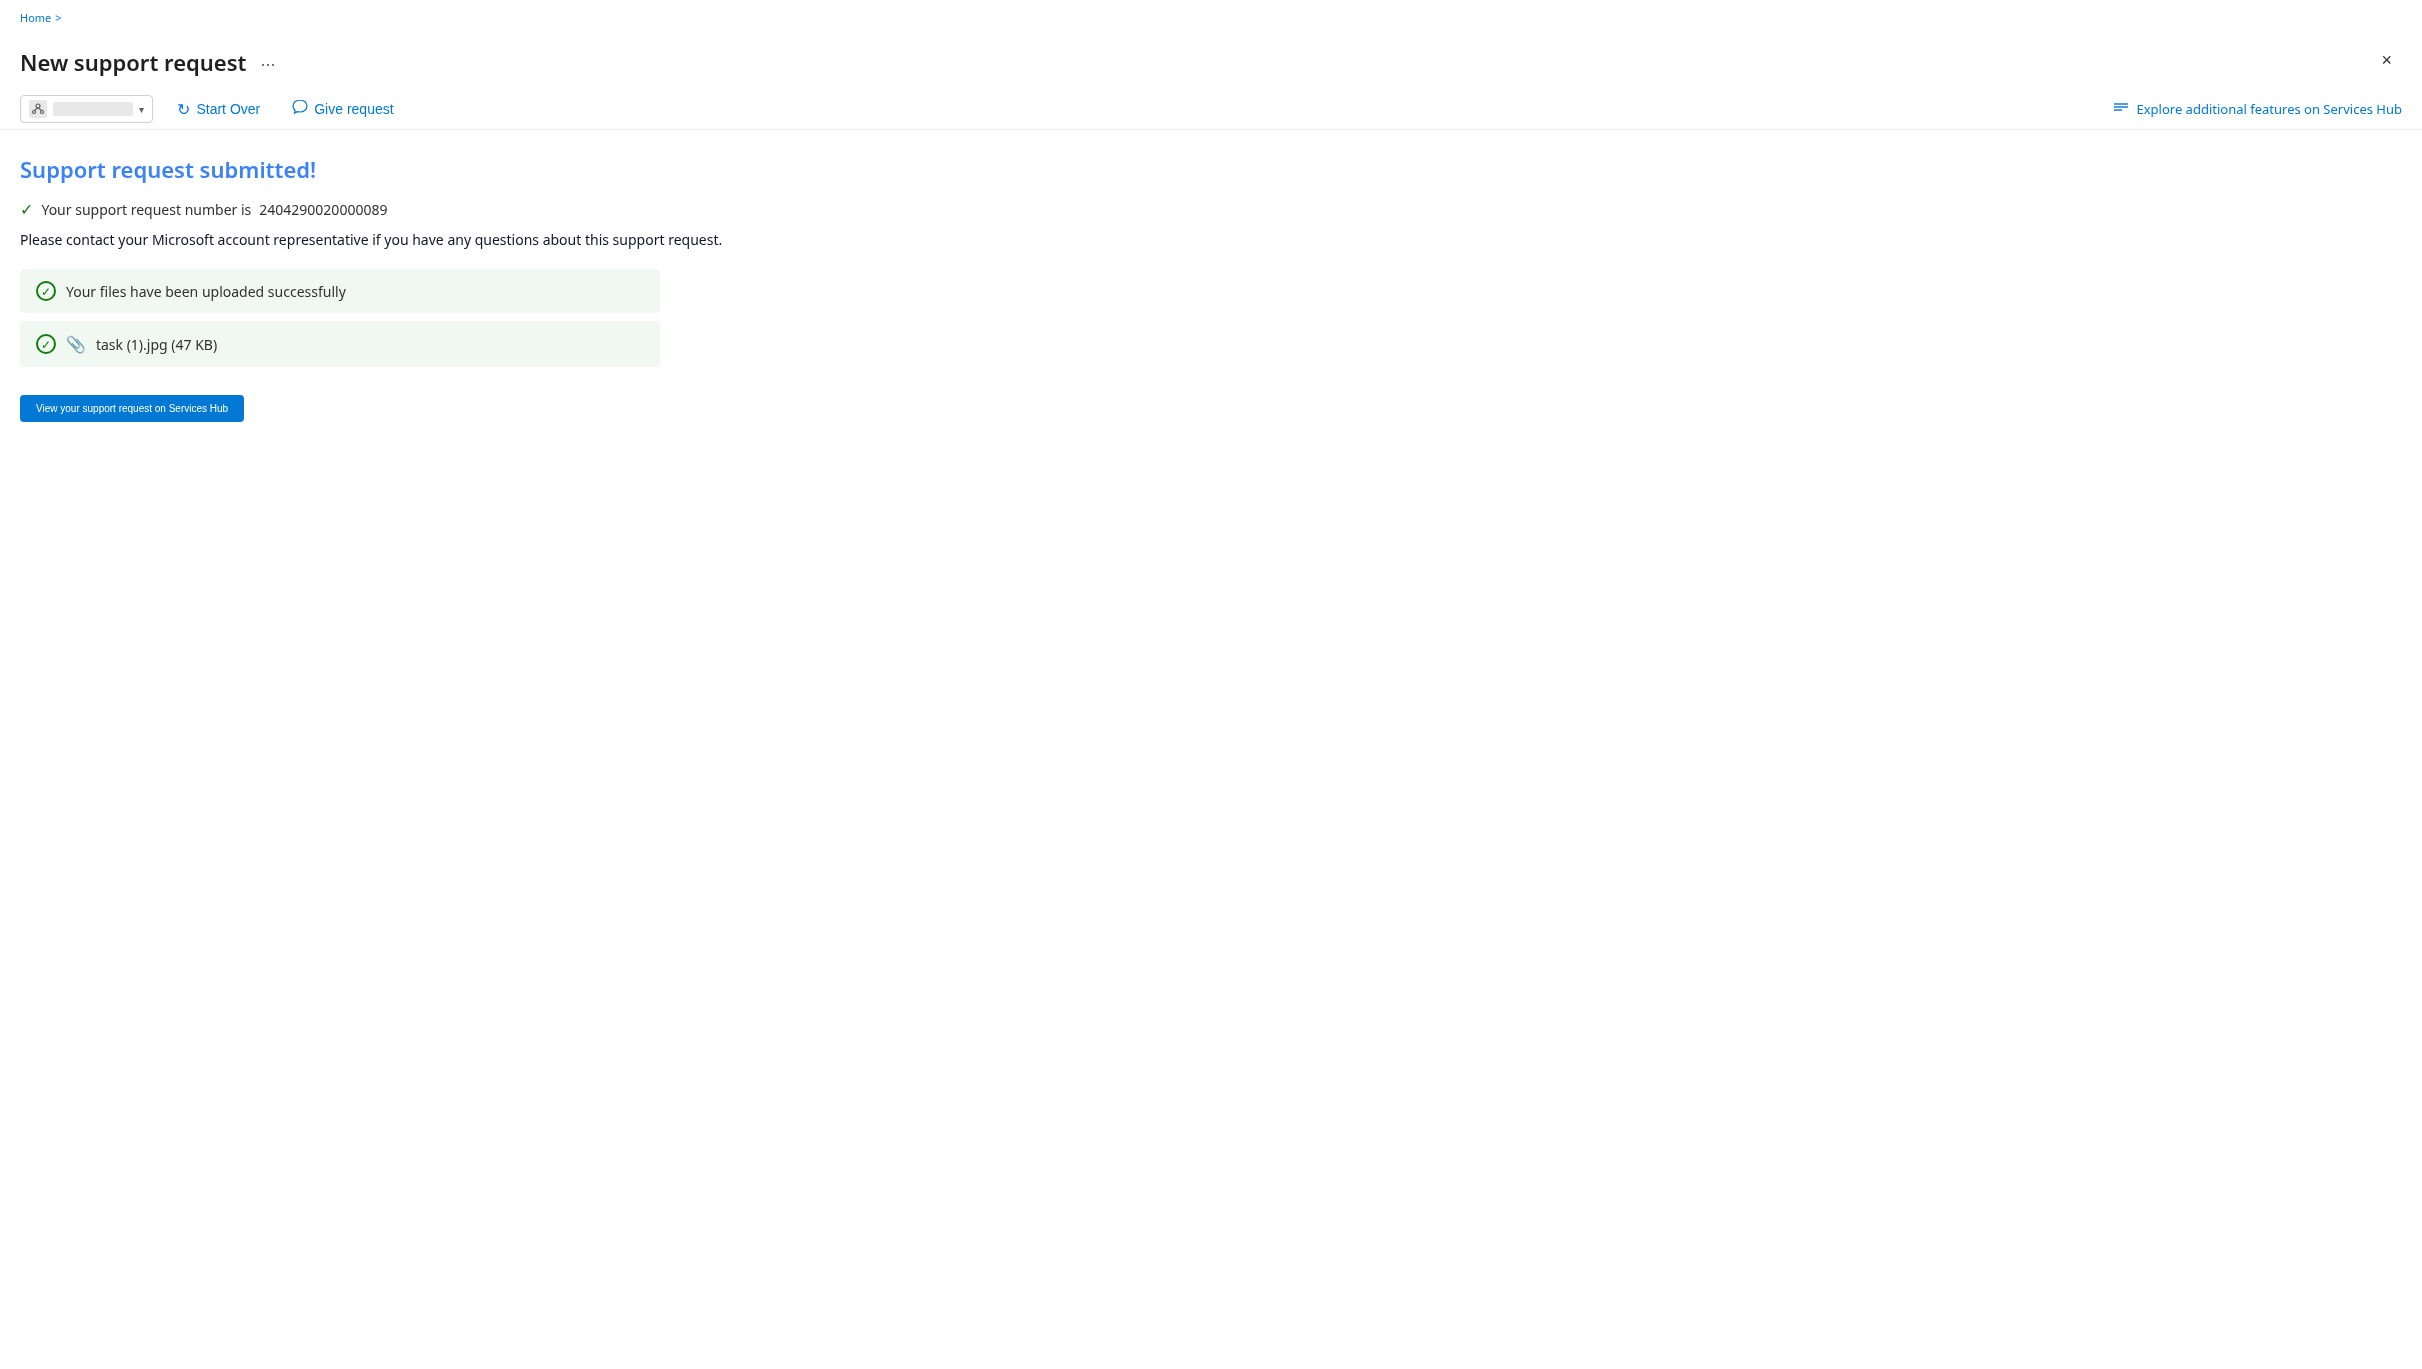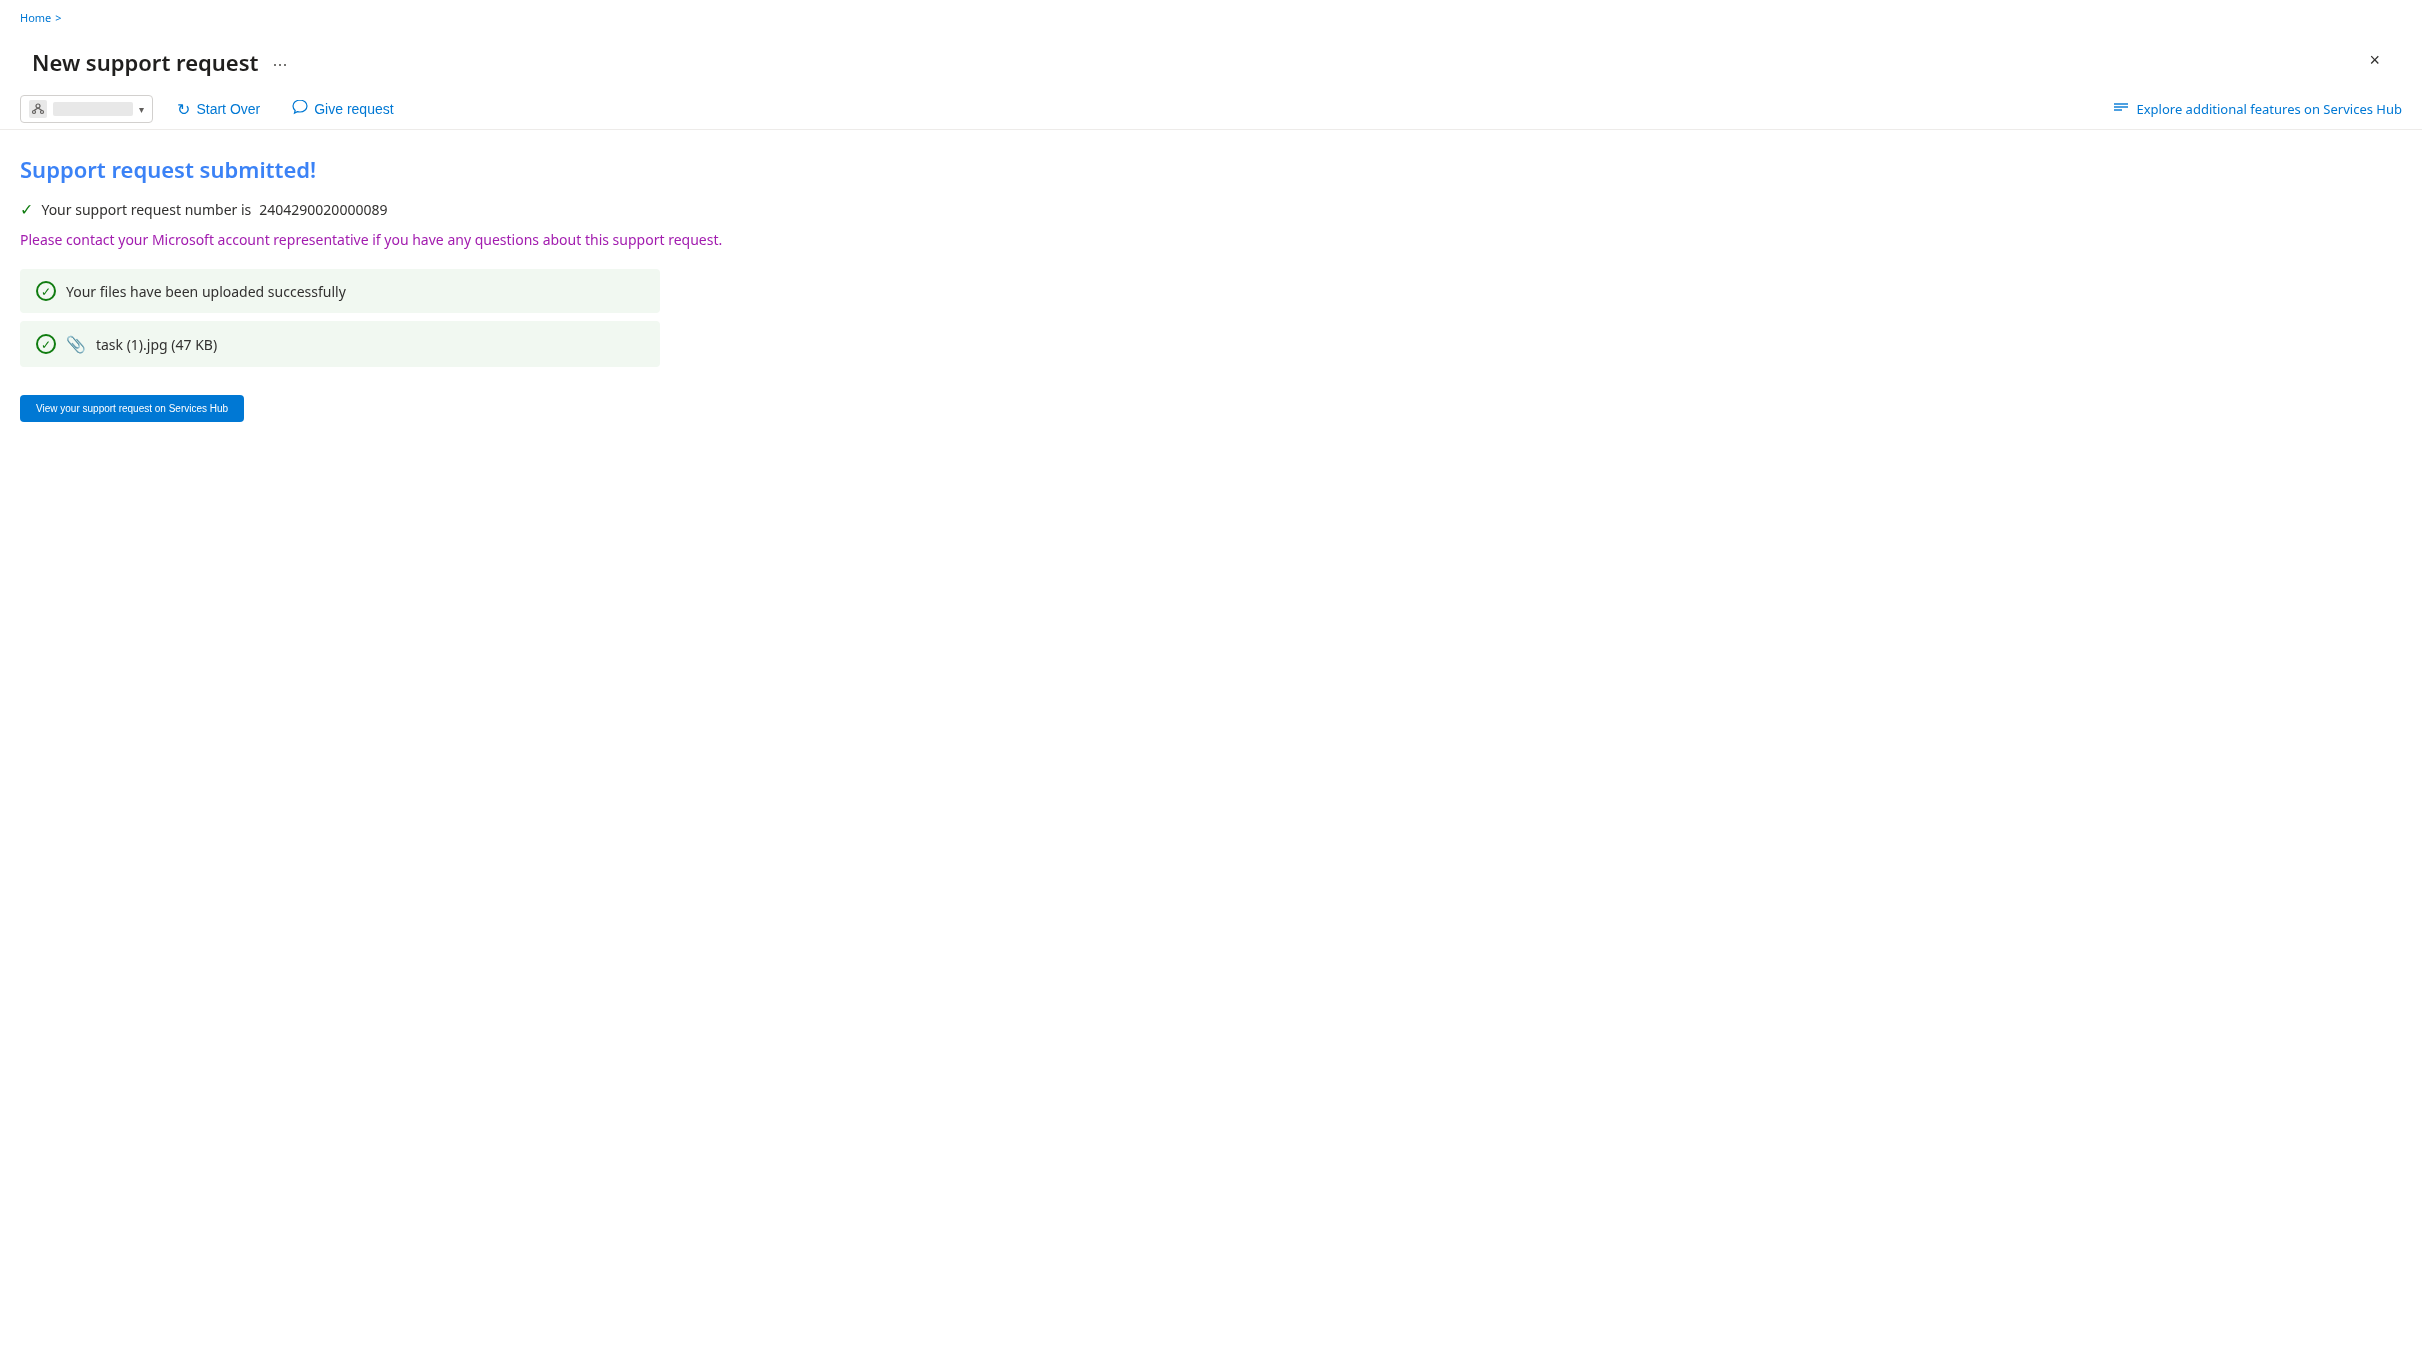--- a/index.html
+++ b/index.html
@@ -132,21 +132,21 @@
     }
     .check-mark {
       color: #107c10;
       font-size: 16px;
     }
     .request-number {
       font-weight: 400;
     }
     .contact-text {
       font-size: 14px;
-      color: #a21caf;
+      color: #0f172a;
       margin-bottom: 20px;
     }
     .upload-box {
       background: #f1f8f1;
       border-radius: 4px;
       padding: 12px 16px;
       width: 640px;
       margin-bottom: 8px;
     }
     .upload-row {
@@ -180,21 +180,21 @@
       padding: 8px 16px;
       border-radius: 4px;
       font-size: 10px;
       cursor: pointer;
       margin-top: 20px;
     }
     .header-top {
       display: flex;
       align-items: center;
       justify-content: space-between;
-      padding: 8px 32px;
+      padding: 8px 20px;
     }
     .title-and-close {
       display: flex;
       align-items: center;
       gap: 8px;
     }
     .explore-icon {
       font-size: 16px;
       color: #0078d4;
     }

